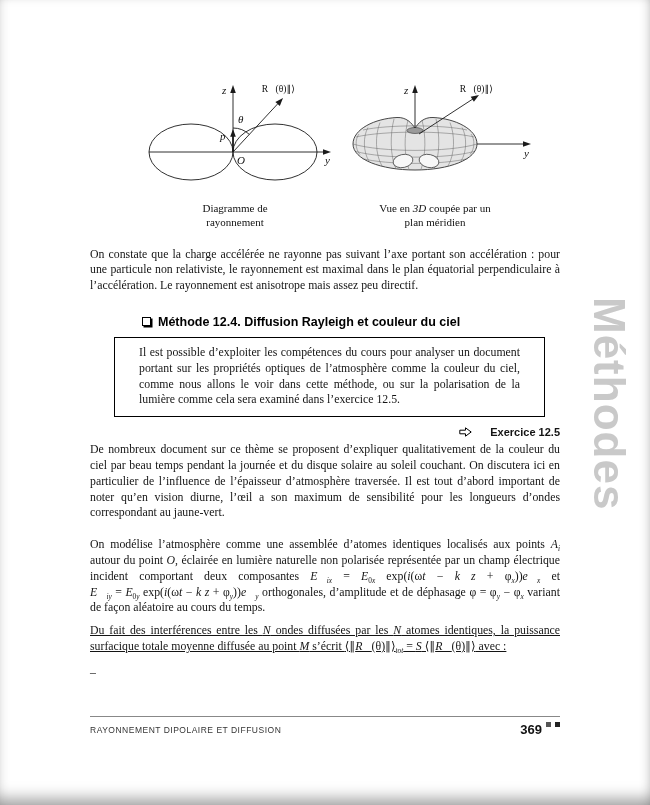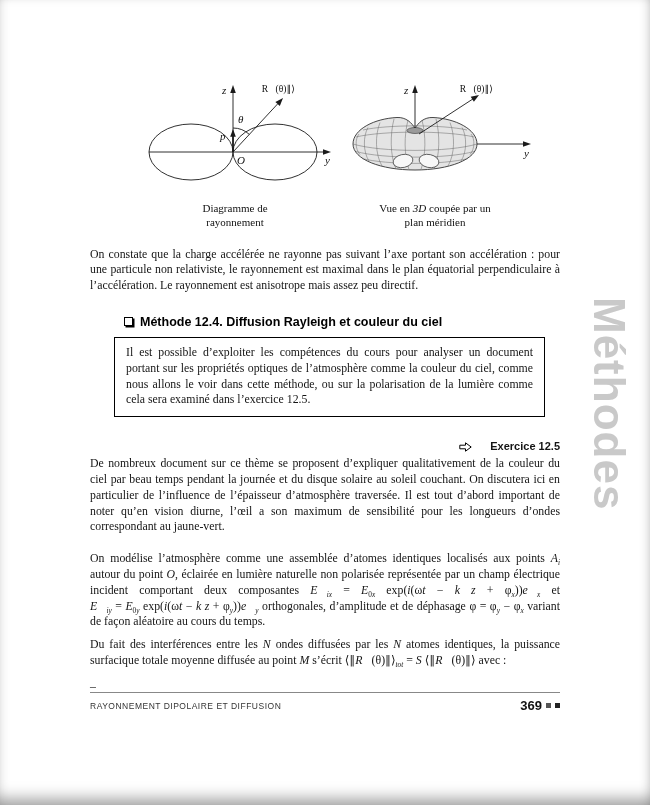--- a/index.html
+++ b/index.html
@@ -24,44 +24,44 @@
   .fig-math { font-family:"Liberation Serif",serif; font-size:9.5px; fill:#111; }
   .torus-body { fill:#e4e4e4; stroke:#333; stroke-width:0.9; }
   .mesh path { stroke:#666; stroke-width:0.5; fill:none; }
   .hole { fill:#9a9a9a; stroke:#333; stroke-width:0.6; }
   .cut  { fill:#f7f7f7; stroke:#333; stroke-width:0.7; }
 
   
   .para { font-size:11.8px; line-height:1.34; text-align:justify; margin-top:17px; }
   .para.gap-lg { margin-top:4px; }
   .para.gap-md { margin-top:16px; }
-  .para.gap-sm { margin-top:7px; }
+  .para.gap-sm { margin-top:7px;text-decoration:underline; }
   sub { font-size:0.62em; line-height:0; }
   .math { white-space:nowrap; }
 
-  .method-head { margin-top:21px; margin-left:34px; display:flex; align-items:center; gap:7px;
+  .method-head { margin-top:21px; margin-left:52px; display:flex; align-items:center; gap:7px;
     font-family:"Liberation Sans",sans-serif; font-weight:bold; font-size:12.5px; color:#000; }
   .method-square { width:9px; height:9px; border:1.5px solid #000; background:#fff; flex:0 0 auto;
     box-shadow:1.5px 1.5px 0 0 #000; }
   .method-box { margin-top:8px; margin-left:24px; margin-right:15px; border:1.6px solid #000;
-    padding:7px 11px 8px; font-size:11.8px; line-height:1.34; text-align:justify; }
-  .exercise-ref { margin-top:23px; display:flex; justify-content:flex-end; align-items:flex-end; gap:18px;
+    padding:7px 24px 8px; font-size:11.8px; line-height:1.34; text-align:justify; }
+  .exercise-ref { margin-top:9px; display:flex; justify-content:flex-end; align-items:center; gap:18px;
     font-family:"Liberation Sans",sans-serif; font-weight:bold; font-size:11px; }
   .bullet { display:flex; gap:9px; margin-top:10px; font-size:11.8px; }
 
   
   .sidebar-label { position:absolute; top:297px; right:16px; writing-mode:vertical-rl;
     font-family:"Liberation Sans",sans-serif; font-weight:bold; font-size:44px;
     color:#c9c9c9; letter-spacing:1px; }
 
   
-  .footer { position:absolute; left:90px; right:90px; top:692px; border-top:1.2px solid #888;
+  .footer { position:absolute; left:90px; right:90px; top:716px; border-top:1.2px solid #888;
     padding-top:5px; display:flex; justify-content:space-between; align-items:center; }
   .footer-chapter { font-family:"Liberation Sans",sans-serif; font-size:8.5px; letter-spacing:0.5px; color:#333; }
-  .footer-page { display:flex; align-items:center; gap:4px;
+  .footer-page { display:flex; gap:4px;
     font-family:"Liberation Sans",sans-serif; font-weight:bold; font-size:13px; color:#111; }
   .footer-sq { width:5px; height:5px; background:#222; display:inline-block; }
   .footer-sq.light { background:#555; }
 </style>
 </head>
 <body>
 
 <div class="page">
   <div class="content">
 

